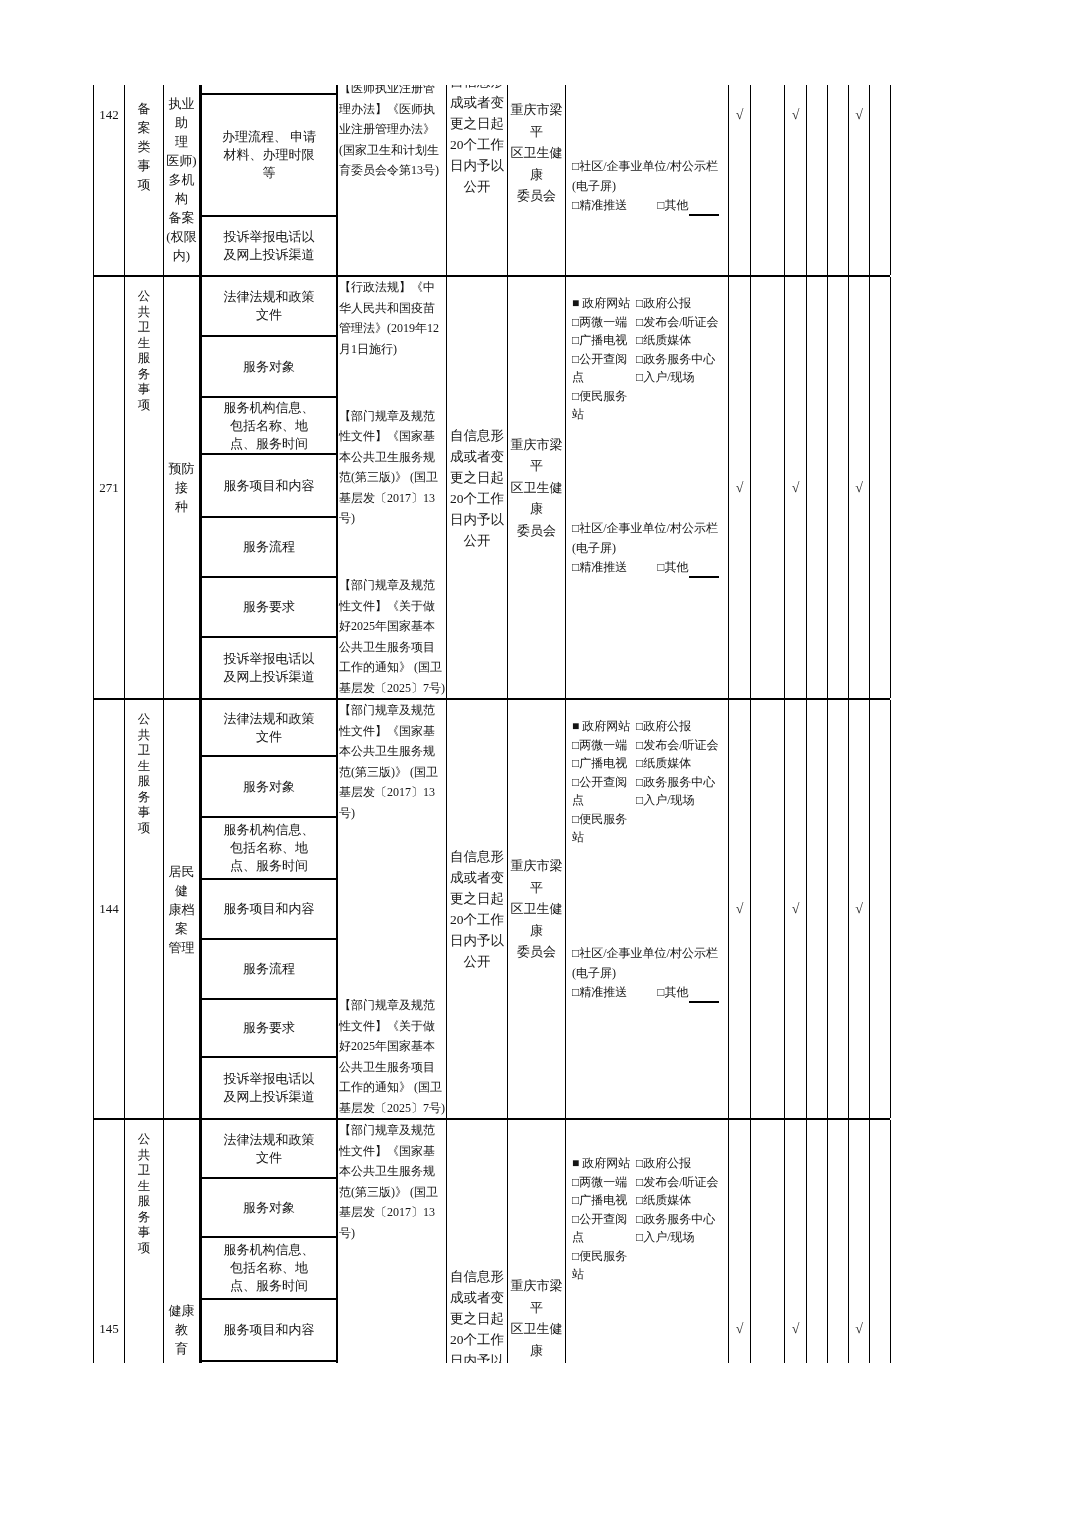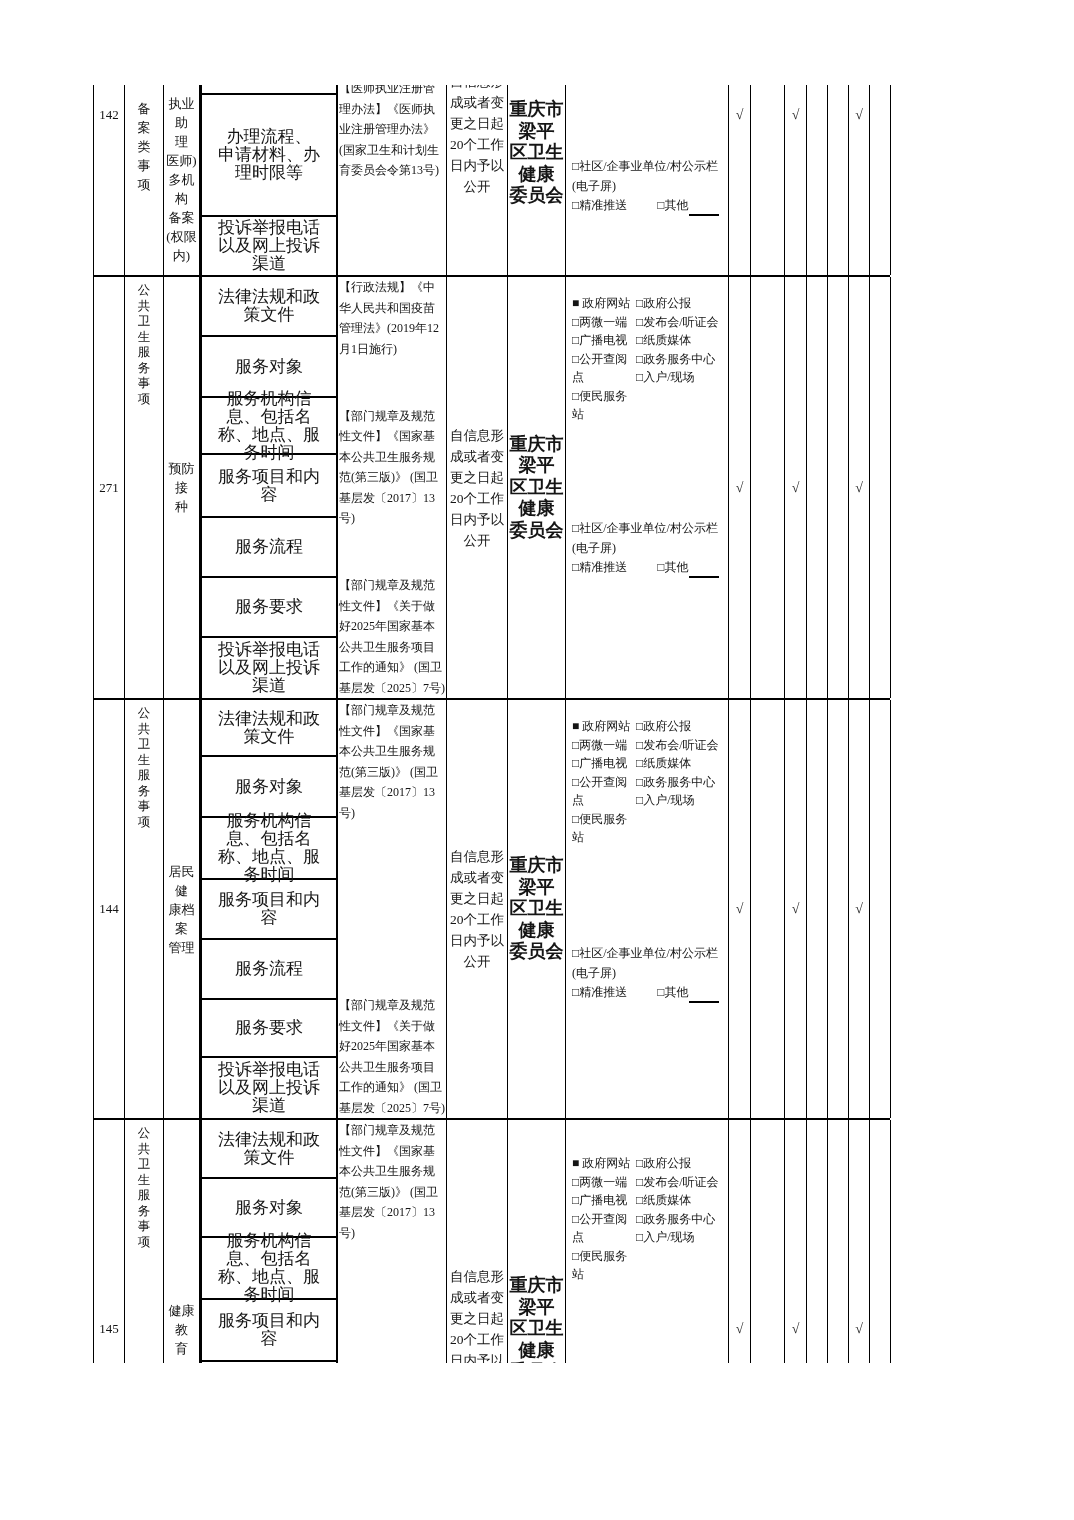--- a/index.html
+++ b/index.html
@@ -6,41 +6,41 @@
   .page{position:relative;width:1074px;height:1520px;background:#fff;overflow:hidden;
         font-family:"Liberation Serif","DejaVu Serif",serif;color:#151515;}
   .clip{position:absolute;left:93px;top:85px;width:799px;height:1278px;overflow:hidden;background:#fff;}
   .row{position:absolute;left:0;width:797px;border-left:1px solid #000;border-bottom:2px solid #000;box-sizing:border-box;}
   .r142{top:-130px;height:322px;}
   .r143{top:192px;height:423px;}
   .r144{top:615px;height:420px;}
   .r145{top:1035px;height:420px;}
   .cell{position:absolute;top:0;bottom:0;border-right:1px solid #000;box-sizing:border-box;}
   .c-num{left:0;width:31px;display:flex;align-items:center;justify-content:center;font-size:13px;}
-  .c-cat{left:31px;width:39px;display:flex;justify-content:center;padding-top:6px;}
+  .c-cat{left:31px;width:39px;display:flex;justify-content:center;padding-top:12px;}
   .binner{width:14px;word-break:break-all;font-size:12.5px;line-height:15.5px;text-align:center;}
   .r142 .c-cat{padding-top:144px;}
   .r142 .binner{font-size:13px;line-height:19px;}
   .c-name{left:70px;width:36px;display:flex;align-items:center;justify-content:center;
           text-align:center;white-space:pre-line;font-size:13px;line-height:19px;}
   .r142 .c-name{align-items:flex-start;padding-top:139px;}
   .c-items{left:106px;width:138px;border-left:2px solid #000;border-right:2px solid #000;
            display:flex;flex-direction:column;}
   .dcell{flex:0 0 auto;border-bottom:2px solid #000;box-sizing:border-box;display:flex;align-items:center;
-         justify-content:center;text-align:center;font-size:17px;line-height:18px;padding:2px 16px;word-break:break-all;}
+         justify-content:center;text-align:center;font-size:13px;line-height:18px;padding:2px 16px;word-break:break-all;}
   .dcell.last{flex:1 1 auto;border-bottom:none;}
   .c-basis{left:244px;width:109px;display:flex;flex-direction:column;justify-content:space-between;
            padding:0 1px;font-size:12px;line-height:20.5px;word-break:break-all;}
   .c-basis p{margin:0;}
   .r142 .c-basis{justify-content:flex-start;padding-top:123px;}
   .c-deadline{left:353px;width:61px;display:flex;align-items:center;justify-content:center;}
   .finner{width:55px;font-size:13.5px;line-height:21px;word-break:break-all;text-align:center;}
   .r142 .c-deadline{align-items:flex-start;padding-top:116px;}
   .c-agency{left:414px;width:58px;display:flex;align-items:center;justify-content:center;}
-  .ginner{width:68px;font-size:18px;line-height:21.5px;white-space:pre-line;text-align:center;font-weight:bold;}
+  .ginner{width:68px;font-size:13px;line-height:21.5px;white-space:pre-line;text-align:center;}
   .r142 .c-agency{align-items:flex-start;padding-top:144px;}
   .c-channels{left:472px;width:163px;font-size:12px;}
   .chan-top{position:absolute;left:6px;width:156px;height:132px;}
   .ct1{position:absolute;left:0;top:0;width:74px;white-space:pre-line;line-height:18.5px;}
   .ct2{position:absolute;left:64px;top:0;width:92px;white-space:pre-line;line-height:18.5px;}
   .r143 .chan-top,.r144 .chan-top{top:17px;}
   .r145 .chan-top{top:34px;}
   .chan-bottom{position:absolute;left:6px;width:157px;line-height:19.5px;}
   .r142 .chan-bottom{top:202px;}
   .r143 .chan-bottom{top:242px;}

